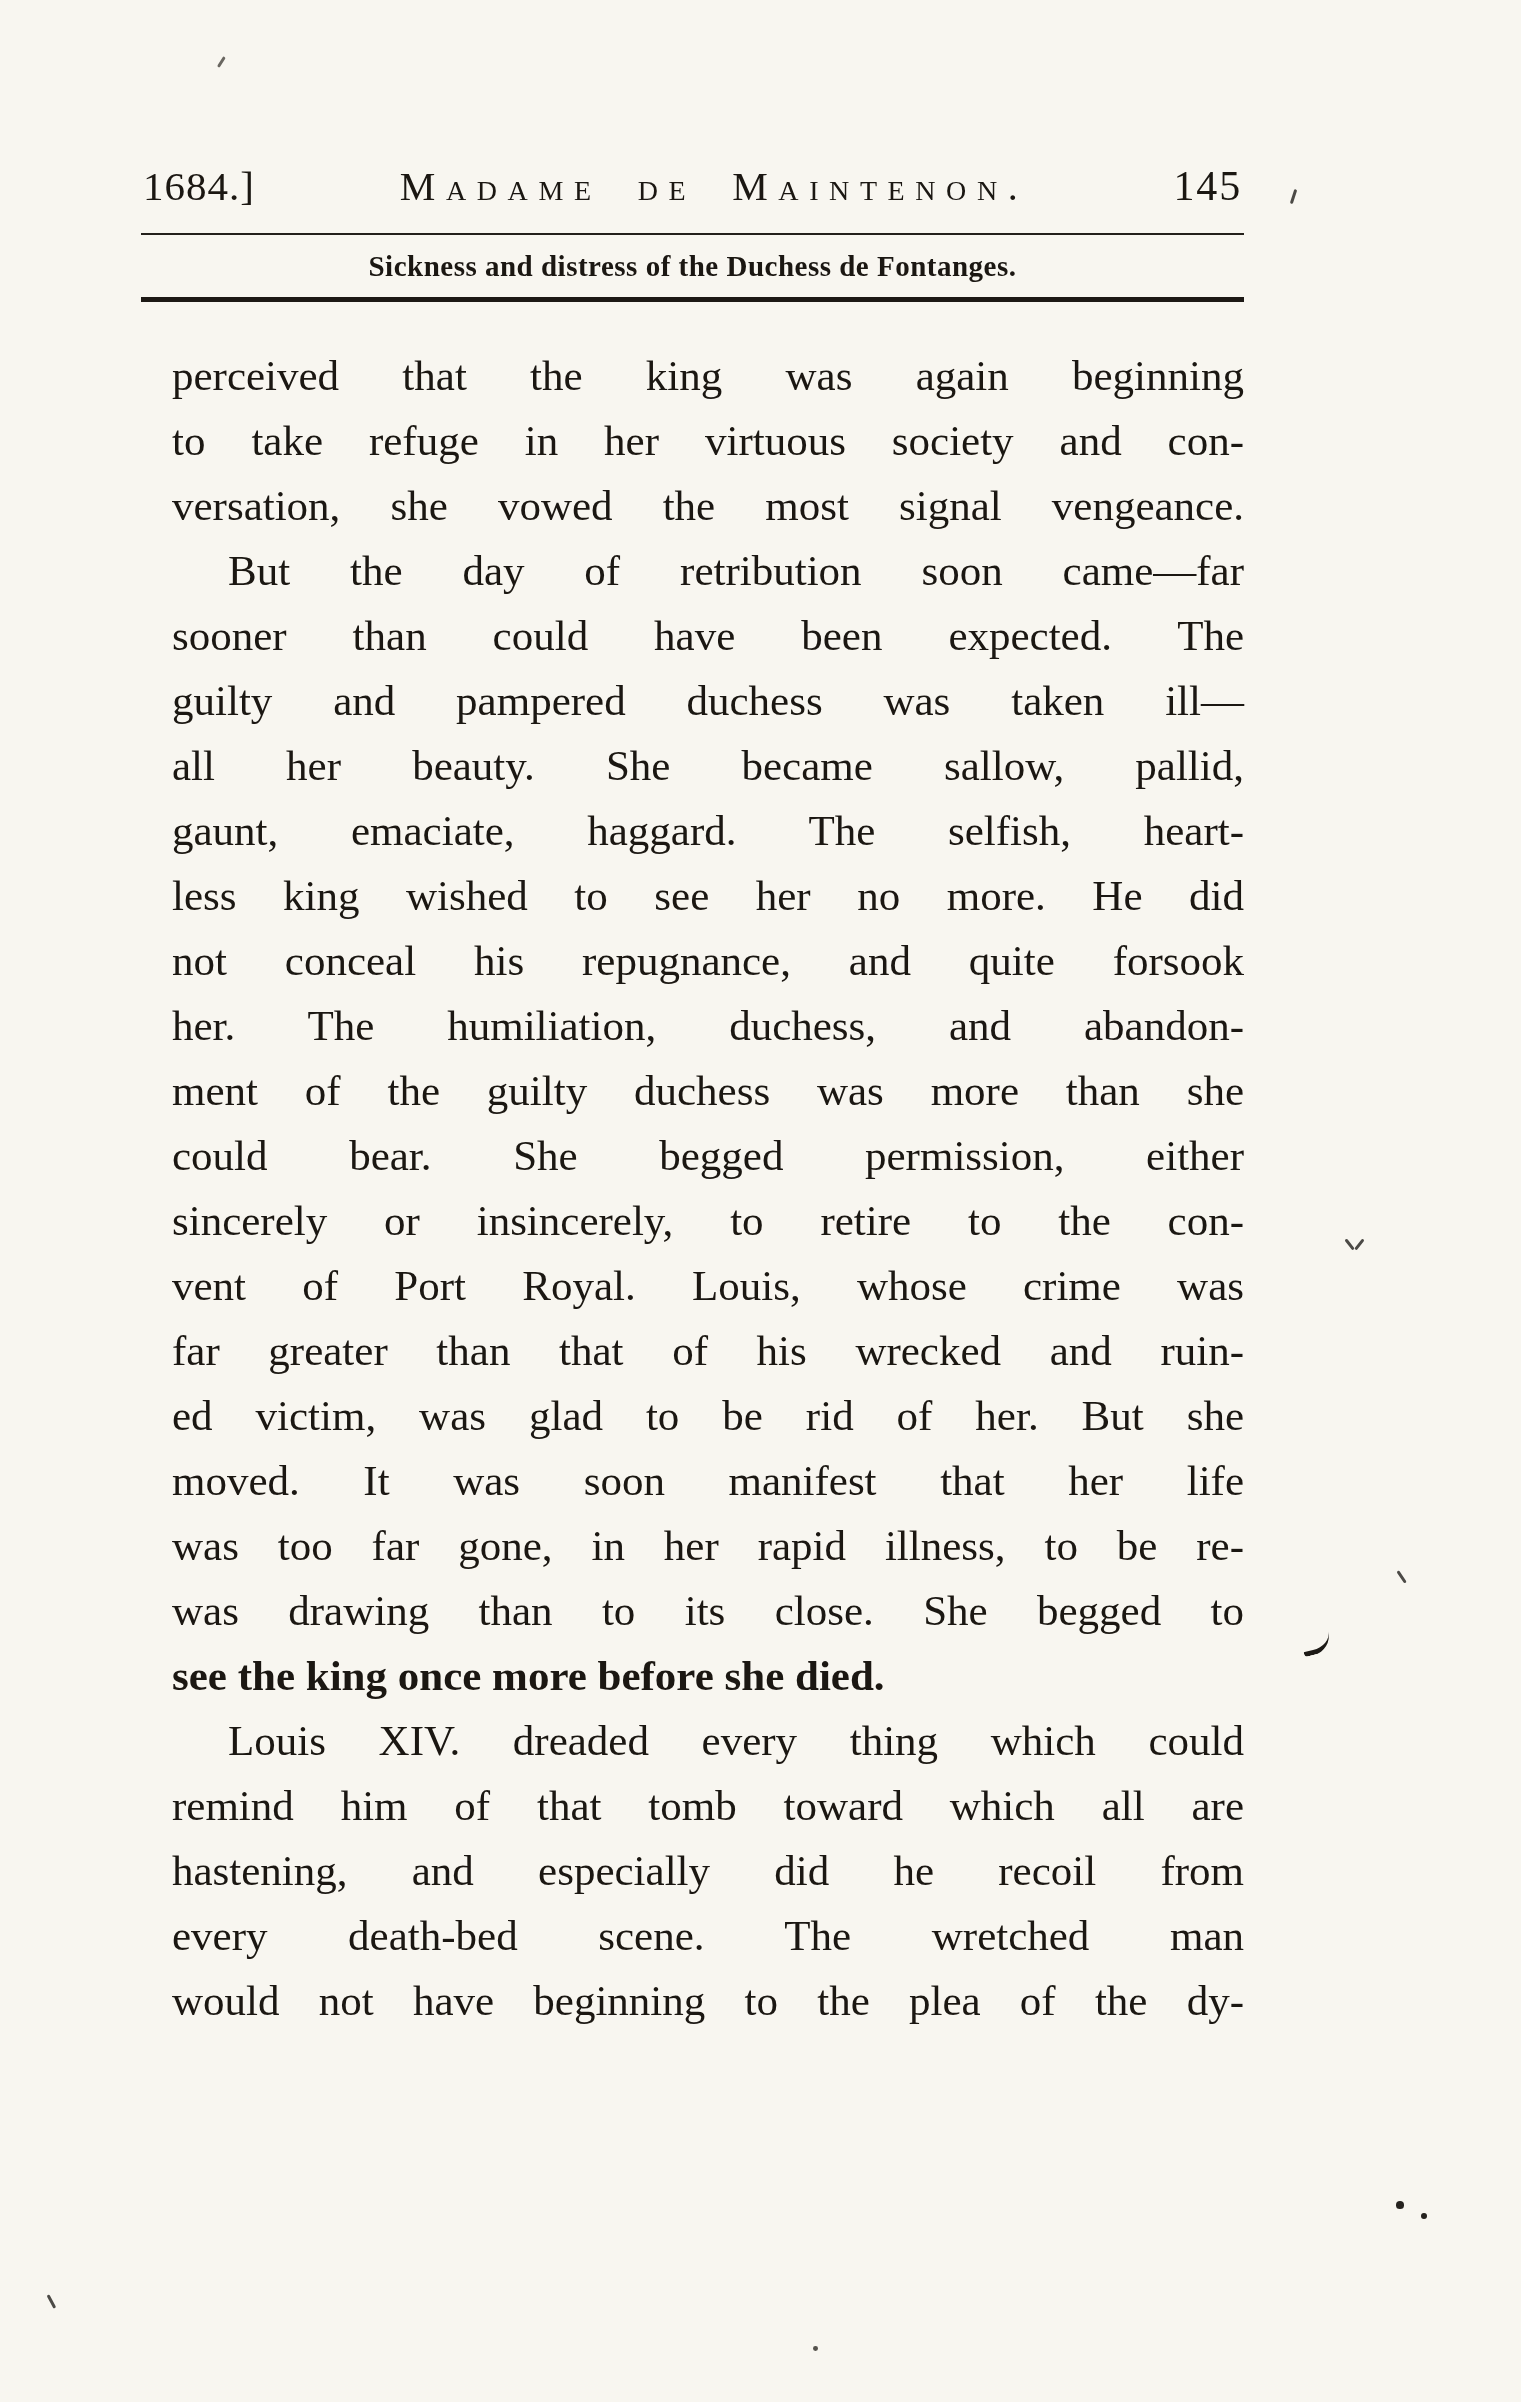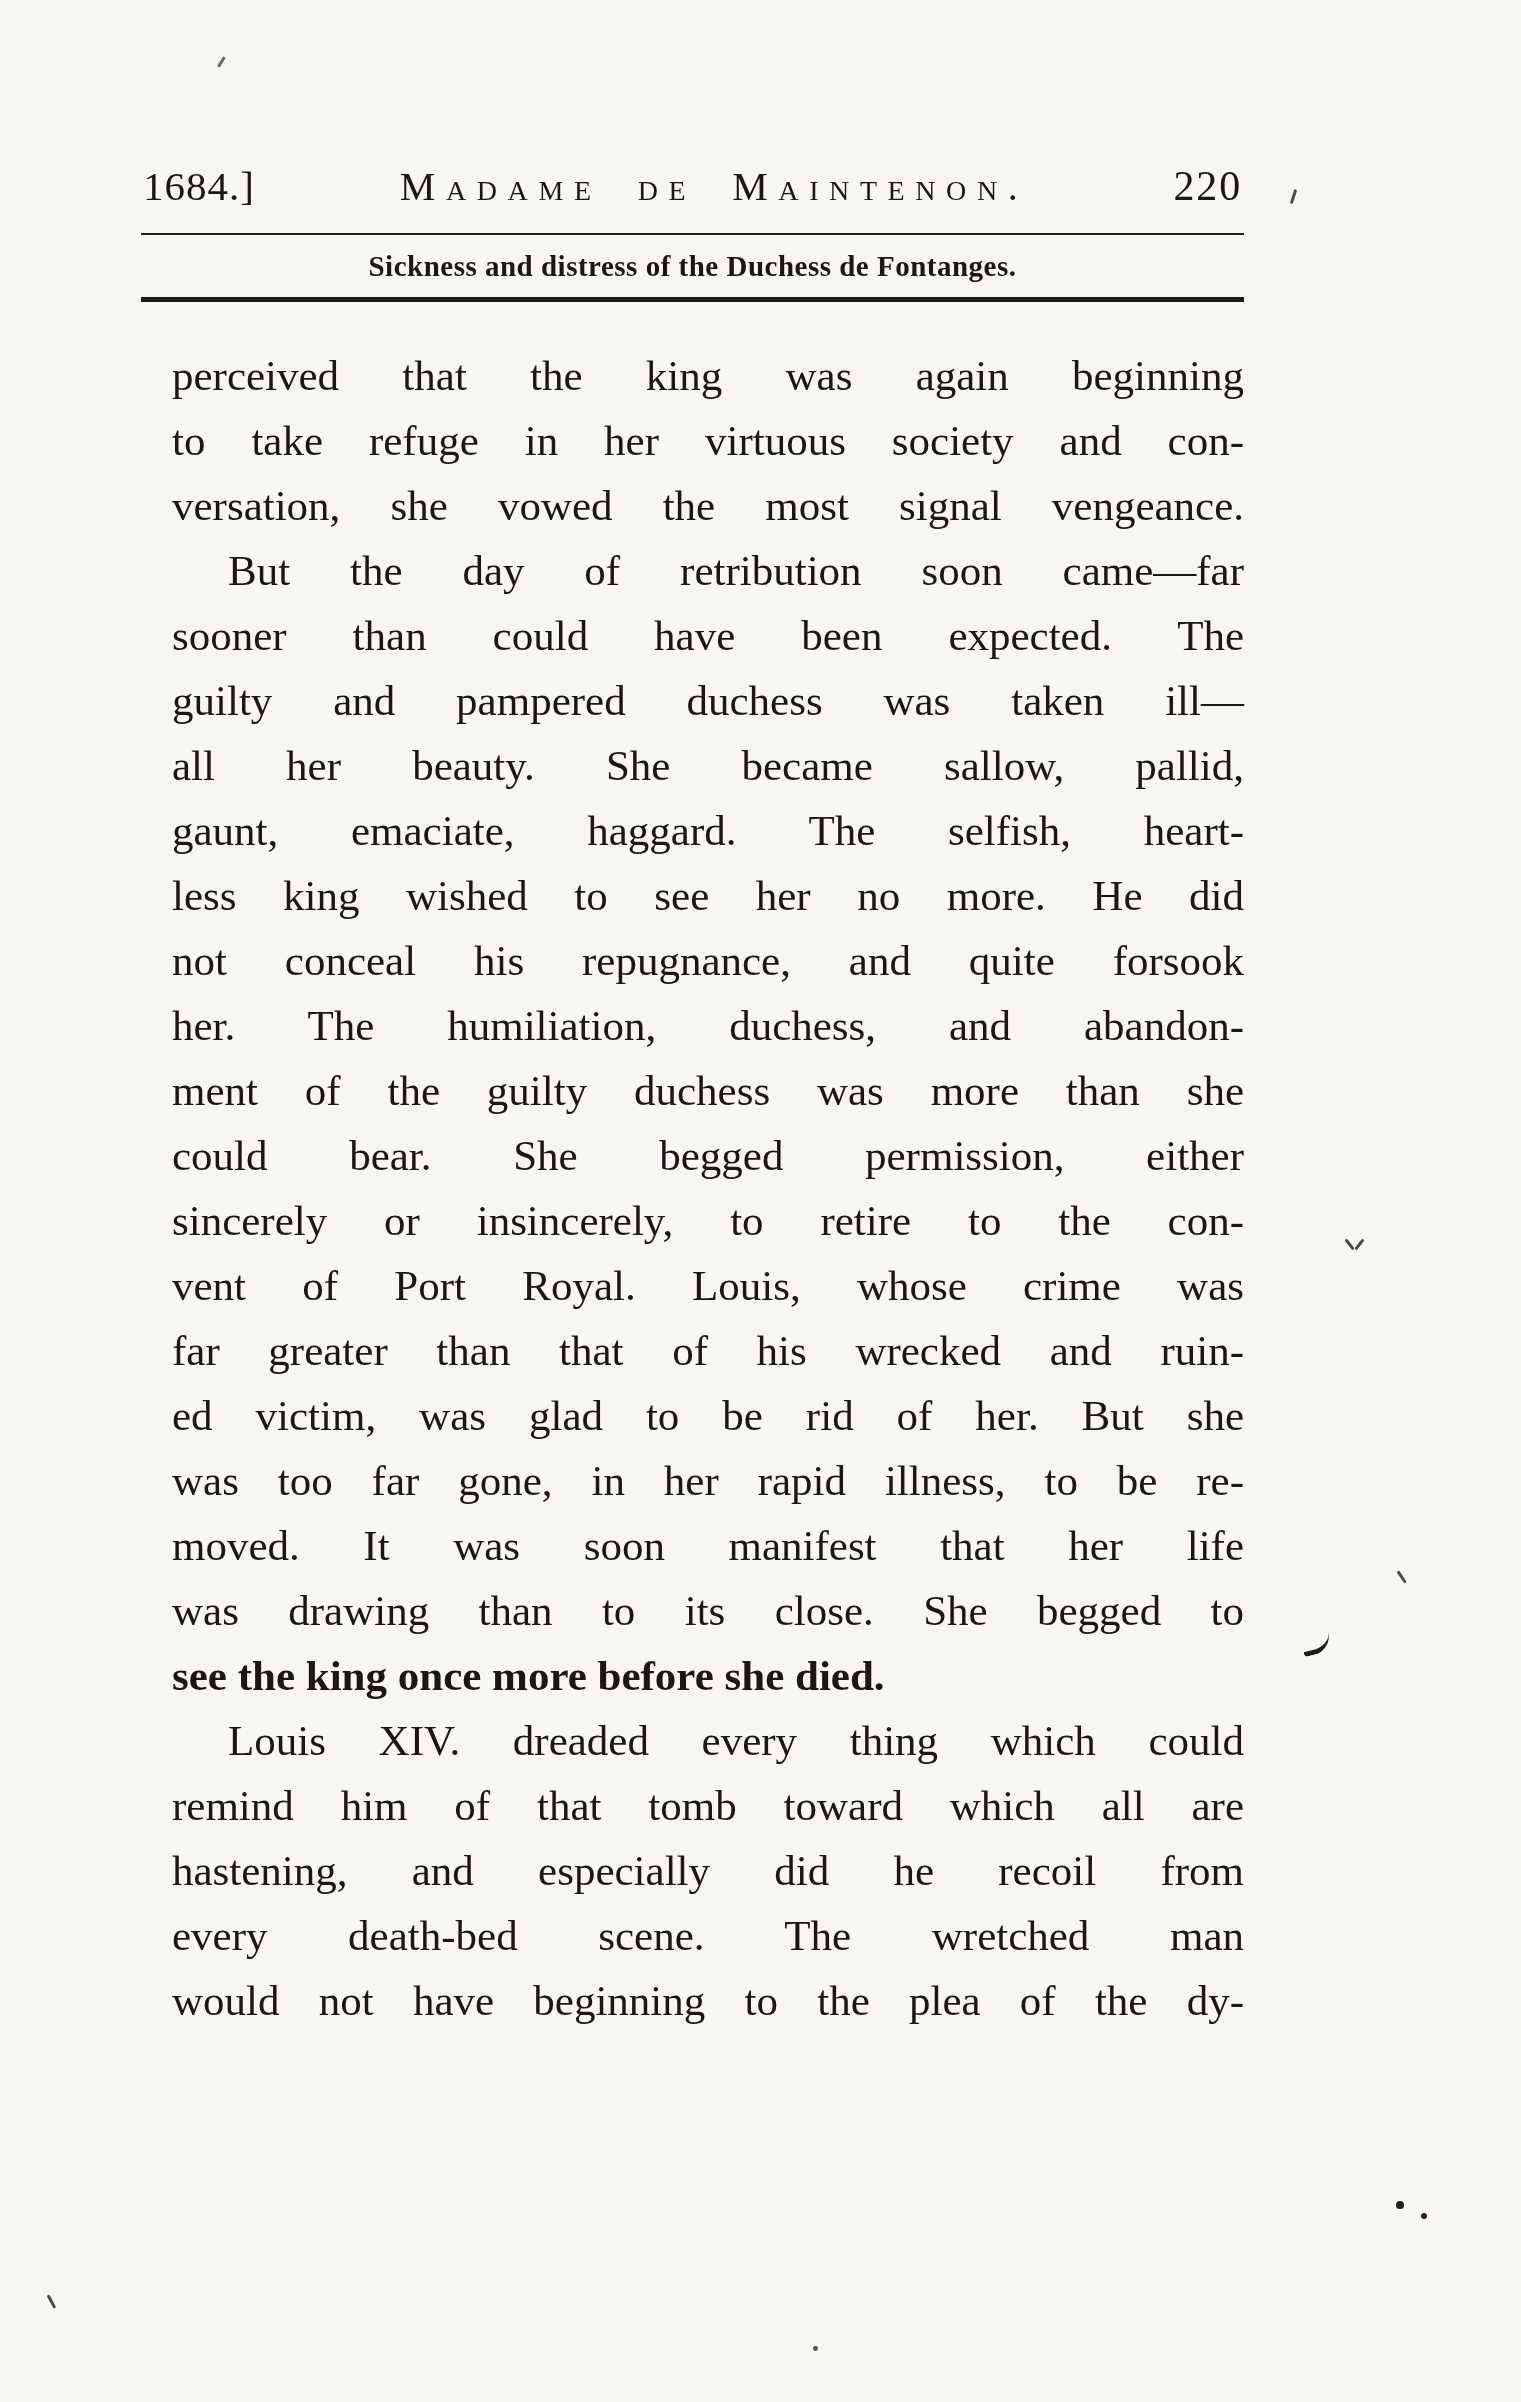--- a/index.html
+++ b/index.html
@@ -67,21 +67,21 @@
 </style>
 </head>
 <body>
 
 <div class="page">
   <div class="content">
 
     <div class="header-row">
       <span class="header-date">1684.]</span>
       <span class="header-title">Madame de Maintenon.</span>
-      <span class="header-page-number">220</span>
+      <span class="header-page-number">145</span>
     </div>
 
     <div class="rule rule-thin"></div>
 
     <div class="running-head">Sickness and distress of the Duchess de Fontanges.</div>
 
     <div class="rule rule-thick"></div>
 
     <div class="body-text">
         <div class="paragraph">
@@ -97,22 +97,22 @@
           <div class="line">gaunt, emaciate, haggard.  The selfish, heart-</div>
           <div class="line">less king wished to see her no more.  He did</div>
           <div class="line">not conceal his repugnance, and quite forsook</div>
           <div class="line">her.  The humiliation, duchess, and abandon-</div>
           <div class="line">ment of the guilty duchess was more than she</div>
           <div class="line">could bear.  She begged permission, either</div>
           <div class="line">sincerely or insincerely, to retire to the con-</div>
           <div class="line">vent of Port Royal.  Louis, whose crime was</div>
           <div class="line">far greater than that of his wrecked and ruin-</div>
           <div class="line">ed victim, was glad to be rid of her.  But she</div>
+          <div class="line">moved.  It was soon manifest that her life</div>
           <div class="line">was too far gone, in her rapid illness, to be re-</div>
-          <div class="line">moved.  It was soon manifest that her life</div>
           <div class="line">was drawing than to its close.  She begged to</div>
           <div class="line endline">see the king once more before she died.</div>
         </div>
         <div class="paragraph">
           <div class="line indent">Louis XIV. dreaded every thing which could</div>
           <div class="line">remind him of that tomb toward which all are</div>
           <div class="line">hastening, and especially did he recoil from</div>
           <div class="line">every death-bed scene.  The wretched man</div>
           <div class="line">would not have beginning to the plea of the dy-</div>
         </div>

